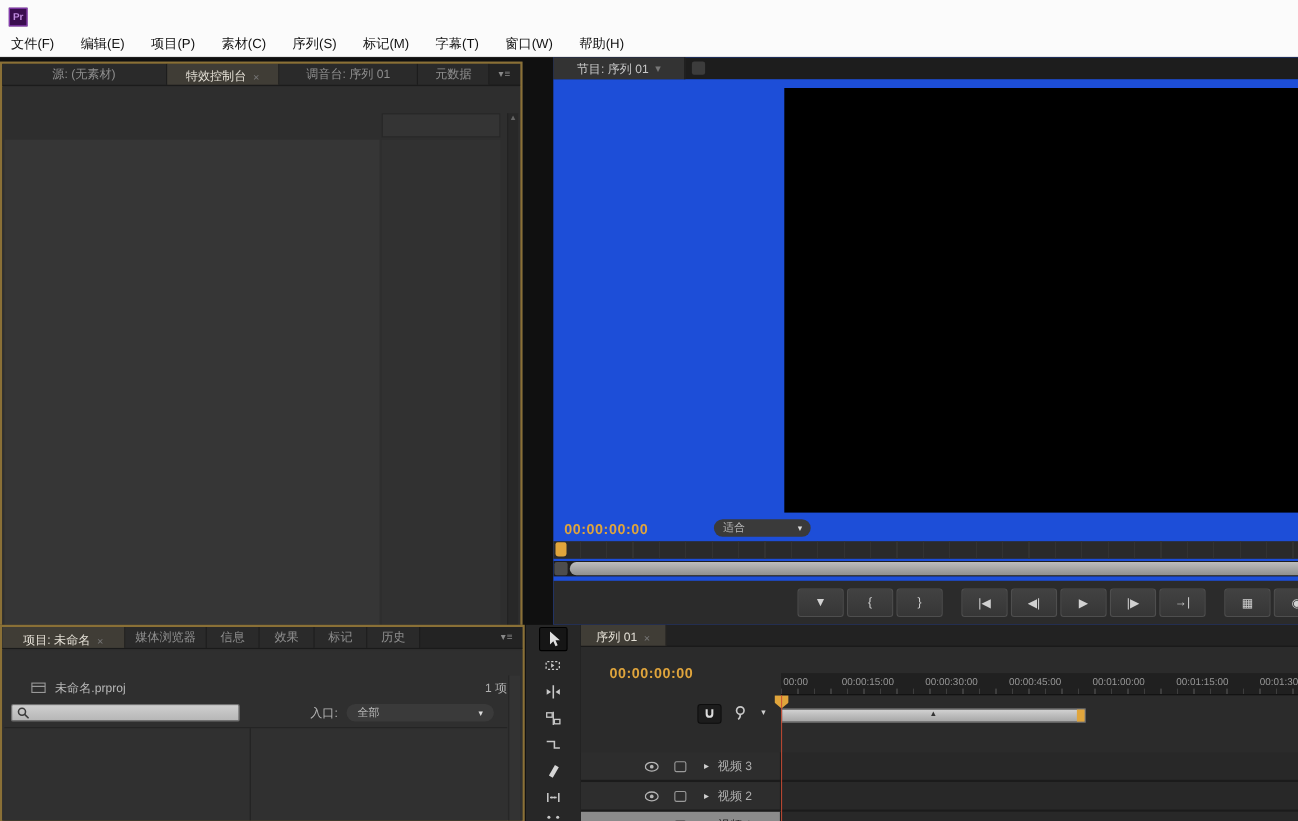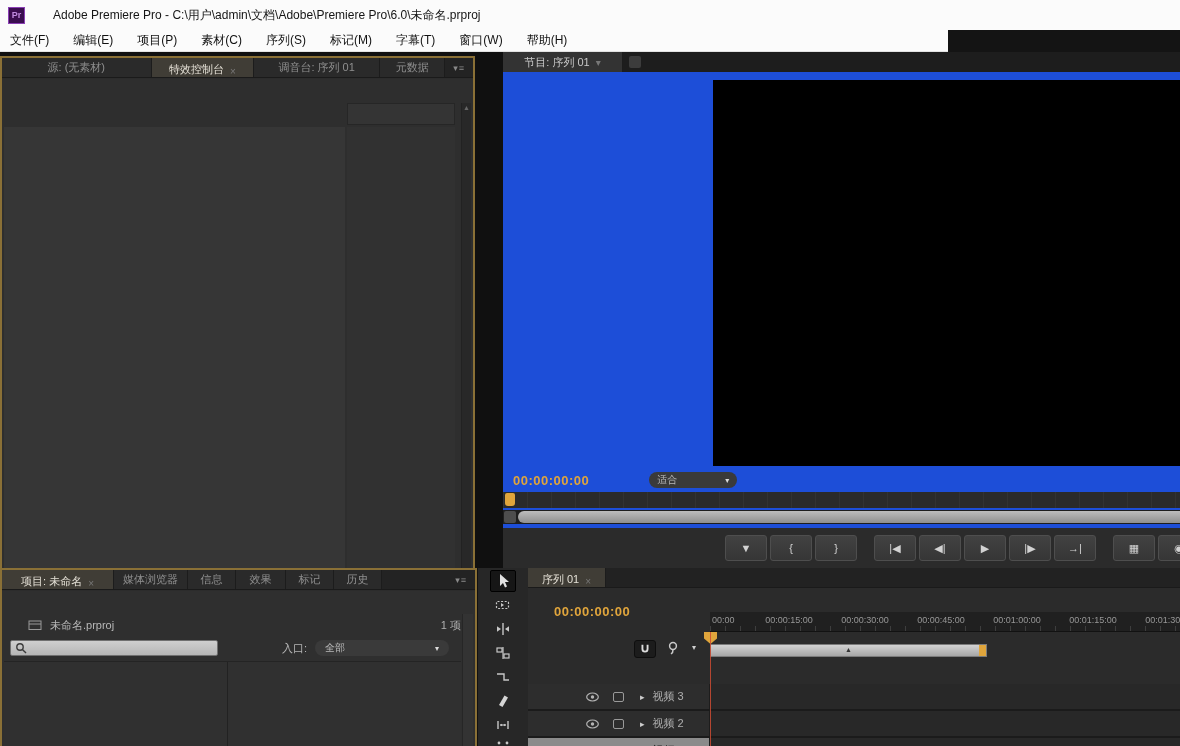--- a/index.html
+++ b/index.html
@@ -1,25 +1,25 @@
 <!DOCTYPE html>
 <html><head>
 <meta charset="utf-8">
 <style>
   * { margin:0; padding:0; box-sizing:border-box; }
   html,body { width:1180px; height:746px; overflow:hidden; background:#141414;
     font-family:"Liberation Sans","DejaVu Sans",sans-serif; }
 
   
   #titlebar { position:absolute; left:0; top:0; width:1180px; height:30px; background:#fbfbfb;
-    display:flex; align-items:center; padding-left:8px;gap:20px; }
+    display:flex; align-items:center; padding-left:8px; }
   #app-icon { width:17px; height:17px; background:#3a0d4f; border:1px solid #8b3fb5; color:#c08adf;
     font-size:9px; font-weight:bold; display:flex; align-items:center; justify-content:center; }
   #title-text { margin-left:8px; font-size:12px; color:#151515; }
-  #menubar { position:absolute; left:0; top:30px; width:948px; height:22px; background:#fbfbfb;
+  #menubar { position:absolute; left:0; top:30px; width:1180px; height:22px; background:#fbfbfb;
     display:flex; align-items:center; padding-left:10px; border-bottom:1px solid #e2e2e2; }
   .menu-item { font-size:12px; color:#111; margin-right:24px; cursor:default; }
 
   
   #workspace { position:absolute; left:0; top:52px; width:1180px; height:694px; background:#101010; }
 
   .panel { position:absolute; background:#2c2c2c; overflow:hidden; }
   .gold { border:2px solid #8a7036; }
   .tabstrip { position:absolute; left:0; top:0; right:0; height:20px; background:#232323;
     display:flex; align-items:stretch; border-bottom:1px solid #1a1a1a; }
@@ -137,21 +137,20 @@
   .trow.highlight .thead { background:#8b8b8b; }
   .trow.highlight .tname { color:#1e1e1e; }
   .trow.highlight .lockbox { border-color:#3a3a3a; }
   .tsep { position:absolute; left:0; right:0; height:2px; background:#1b1b1b; }
 </style>
 </head>
 <body>
 
 <div id="titlebar">
   <div id="app-icon">Pr</div>
-  <div id="title-text">Adobe Premiere Pro - C:\用户\admin\文档\Adobe\Premiere Pro\6.0\未命名.prproj</div>
 </div>
 
 <div id="menubar">
   <span class="menu-item">文件(F)</span>
   <span class="menu-item">编辑(E)</span>
   <span class="menu-item">项目(P)</span>
   <span class="menu-item">素材(C)</span>
   <span class="menu-item">序列(S)</span>
   <span class="menu-item">标记(M)</span>
   <span class="menu-item">字幕(T)</span>

